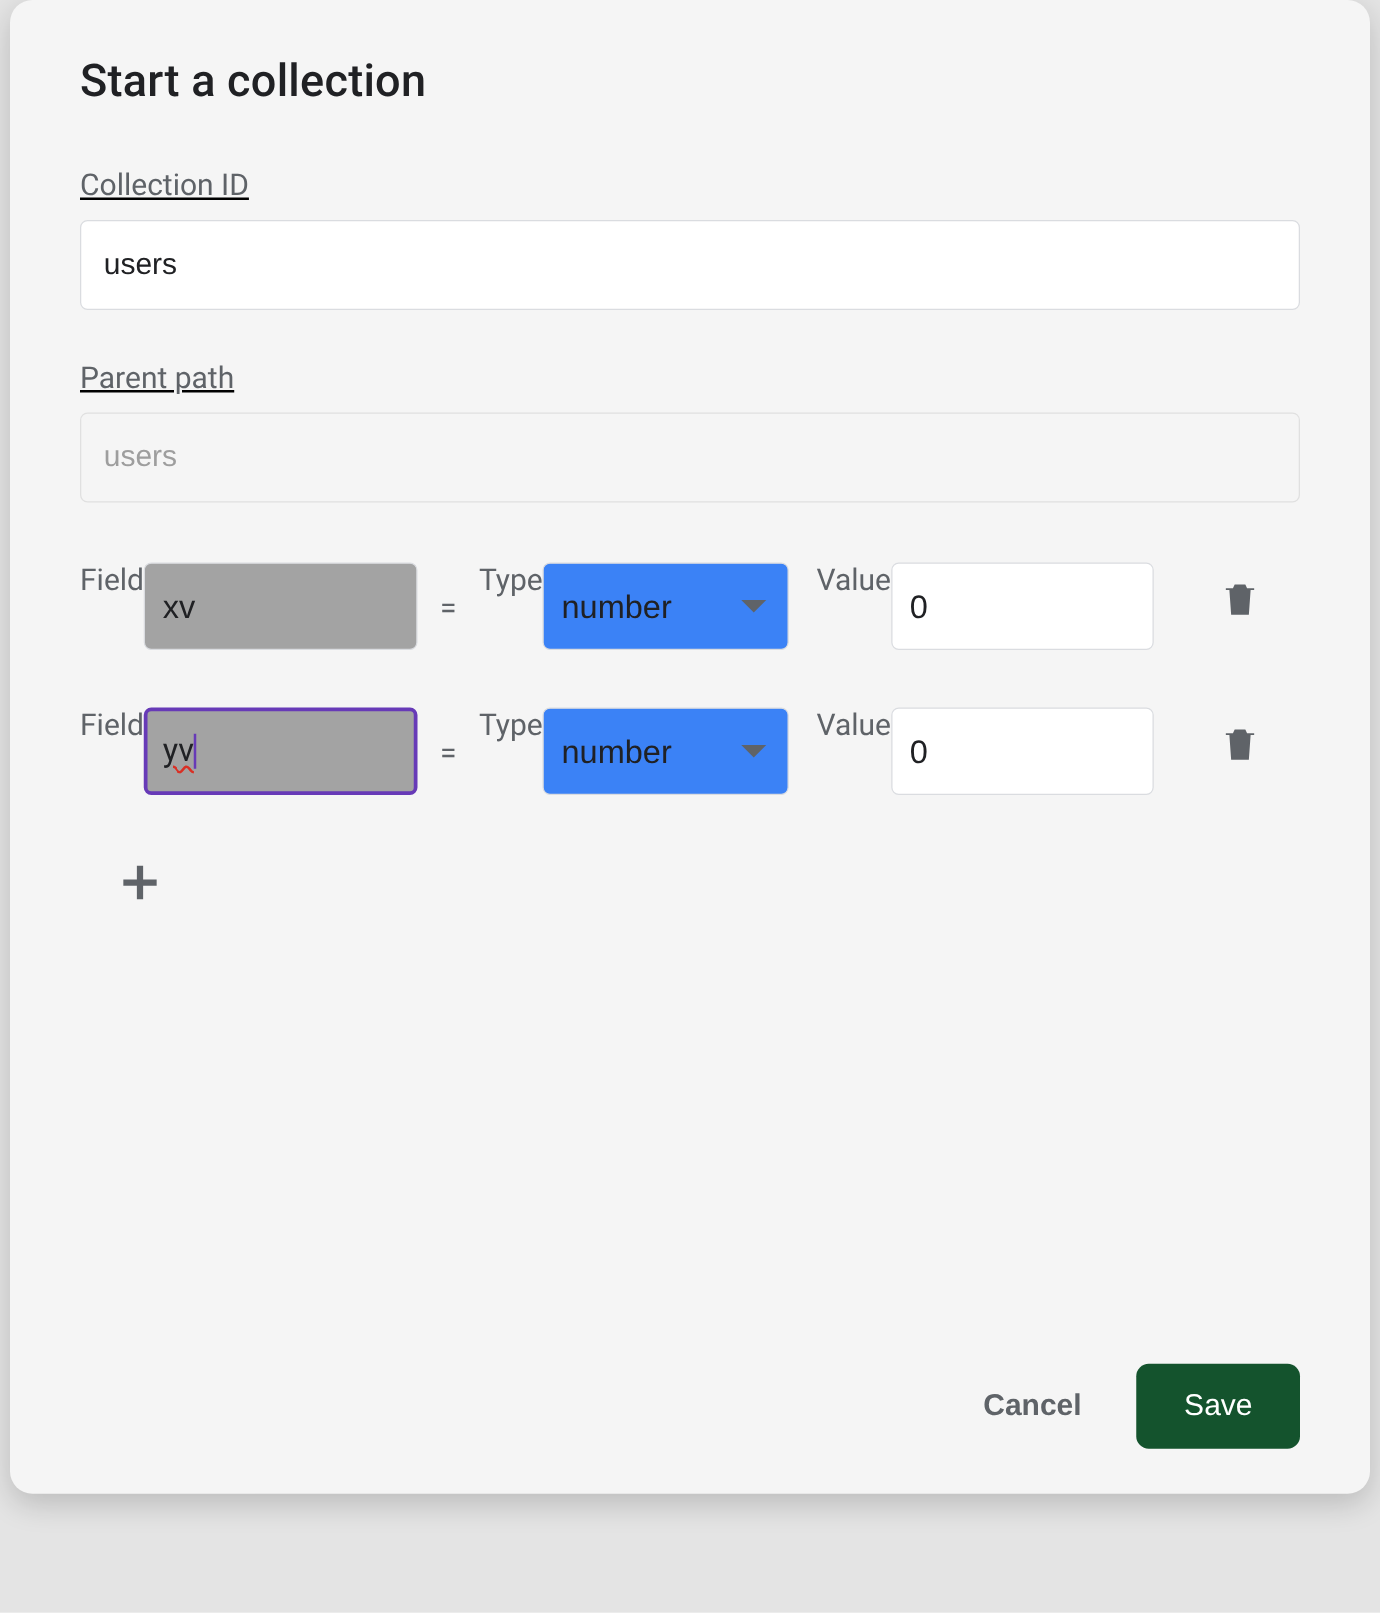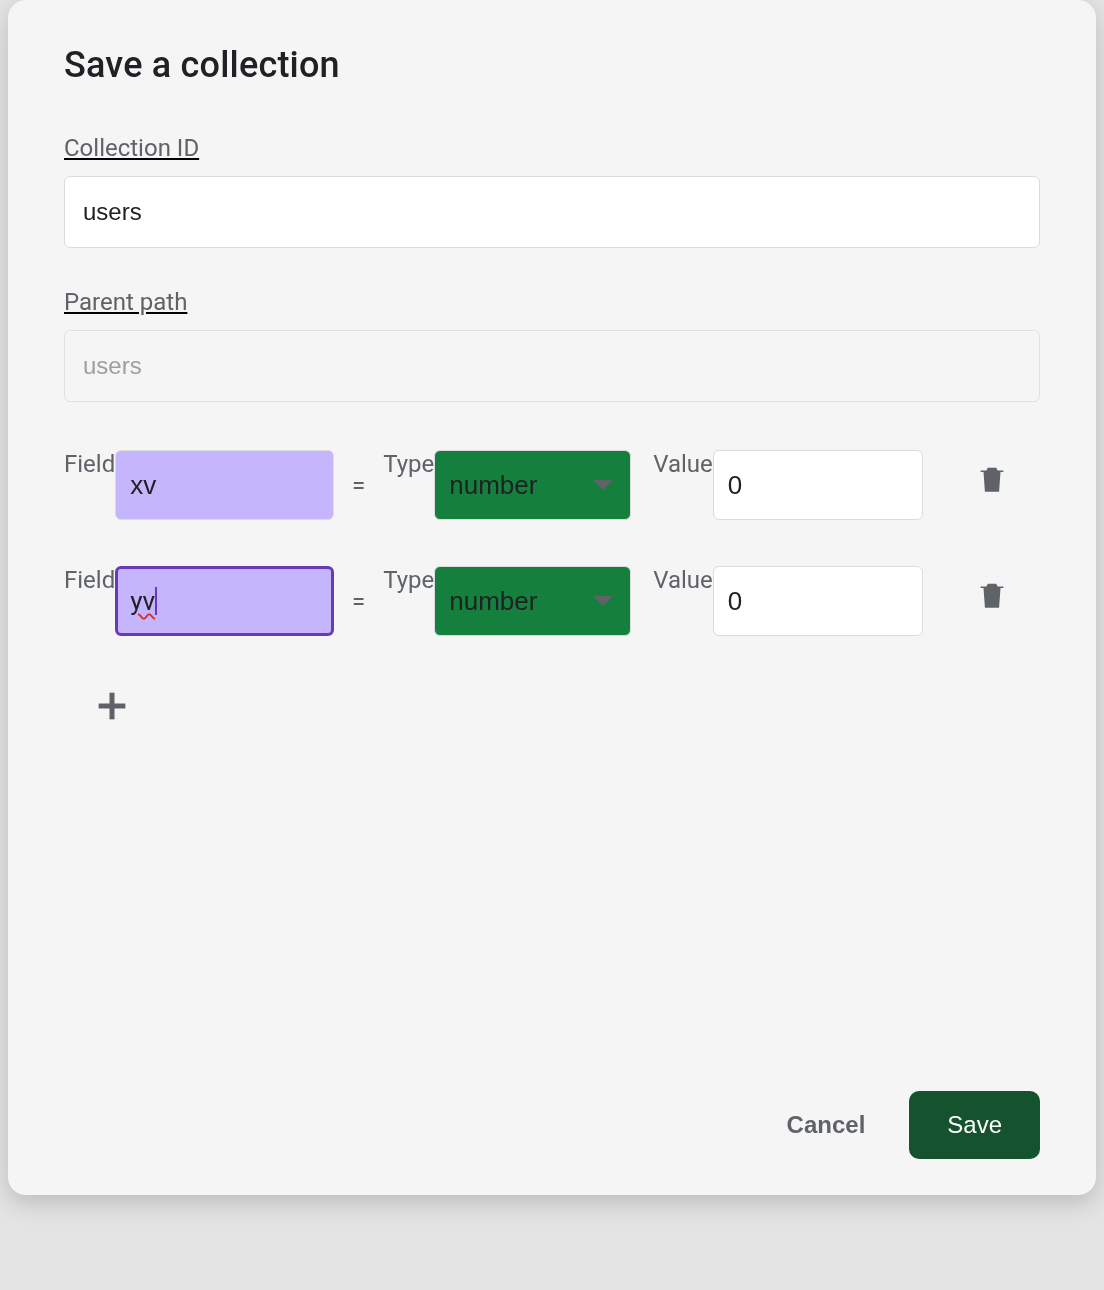--- a/index.html
+++ b/index.html
@@ -99,41 +99,41 @@
       font-size: 24px;
       color: #5f6368;
       margin-bottom: 14px;
     }
     .small-input {
       width: 100%;
       height: 70px;
       padding: 0 14px;
       font-size: 26px;
       color: #202124;
-      background: #c4b5fd;
+      background: #a3a3a3;
       border: 1px solid #dadce0;
       border-radius: 6px;
       outline: none;
     }
     .small-input.focused {
       border: 3px solid #673ab7;
       padding: 0 12px;
     }
     .select-wrap {
       position: relative;
       width: 100%;
       height: 70px;
     }
     .select-input {
       width: 100%;
       height: 70px;
       padding: 0 48px 0 14px;
       font-size: 26px;
       color: #202124;
-      background: #15803d;
+      background: #3b82f6;
       border: 1px solid #dadce0;
       border-radius: 6px;
       outline: none;
       appearance: none;
       cursor: pointer;
       text-align: left;
     }
     .dropdown-caret {
       position: absolute;
       right: 18px;
@@ -215,21 +215,21 @@
       border-right: 2px solid #673ab7;
       height: 1.1em;
       vertical-align: text-bottom;
     }
   </style>
 </head>
 <body>
 
 <div class="dialog">
 
-  <h1 class="dialog-title">Save a collection</h1>
+  <h1 class="dialog-title">Start a collection</h1>
 
   <div class="form-group">
     <label class="form-label">Collection ID</label>
     <input type="text" class="text-input" value="users" style="">
   </div>
 
   <div class="form-group">
     <label class="form-label">Parent path</label>
     <input type="text" class="text-input disabled" disabled="" value="users" style="">
   </div>

